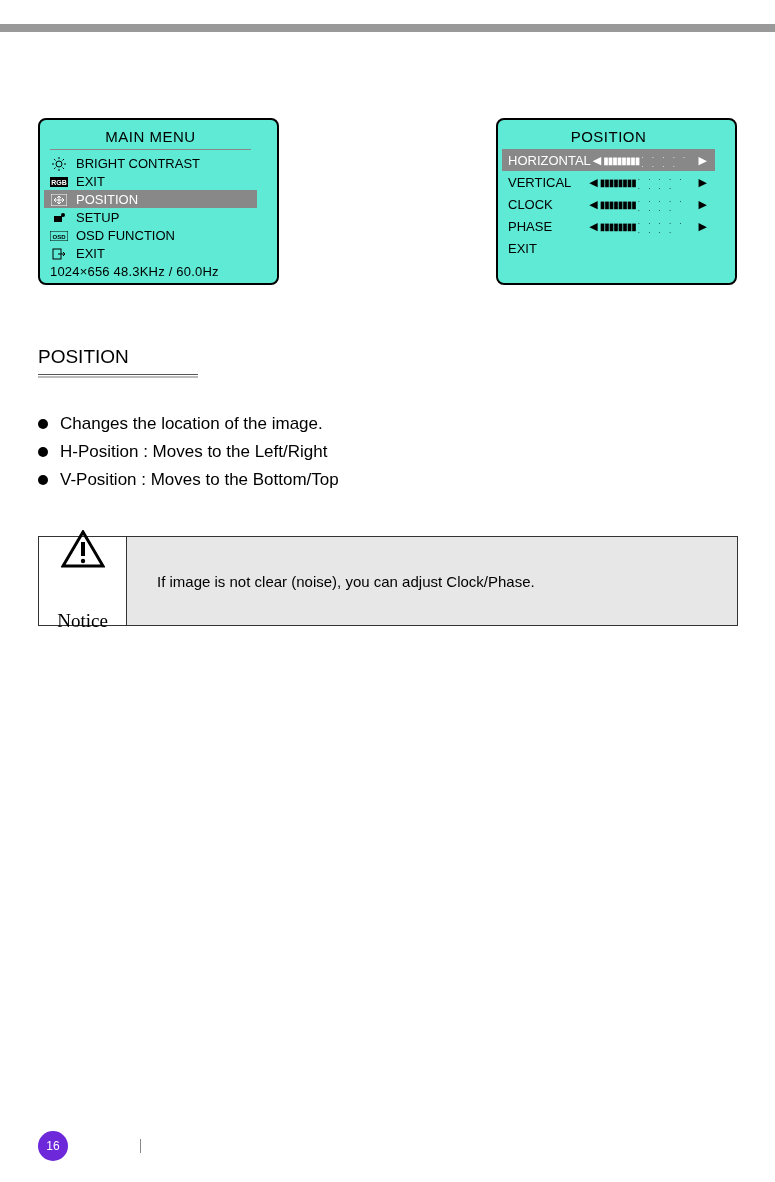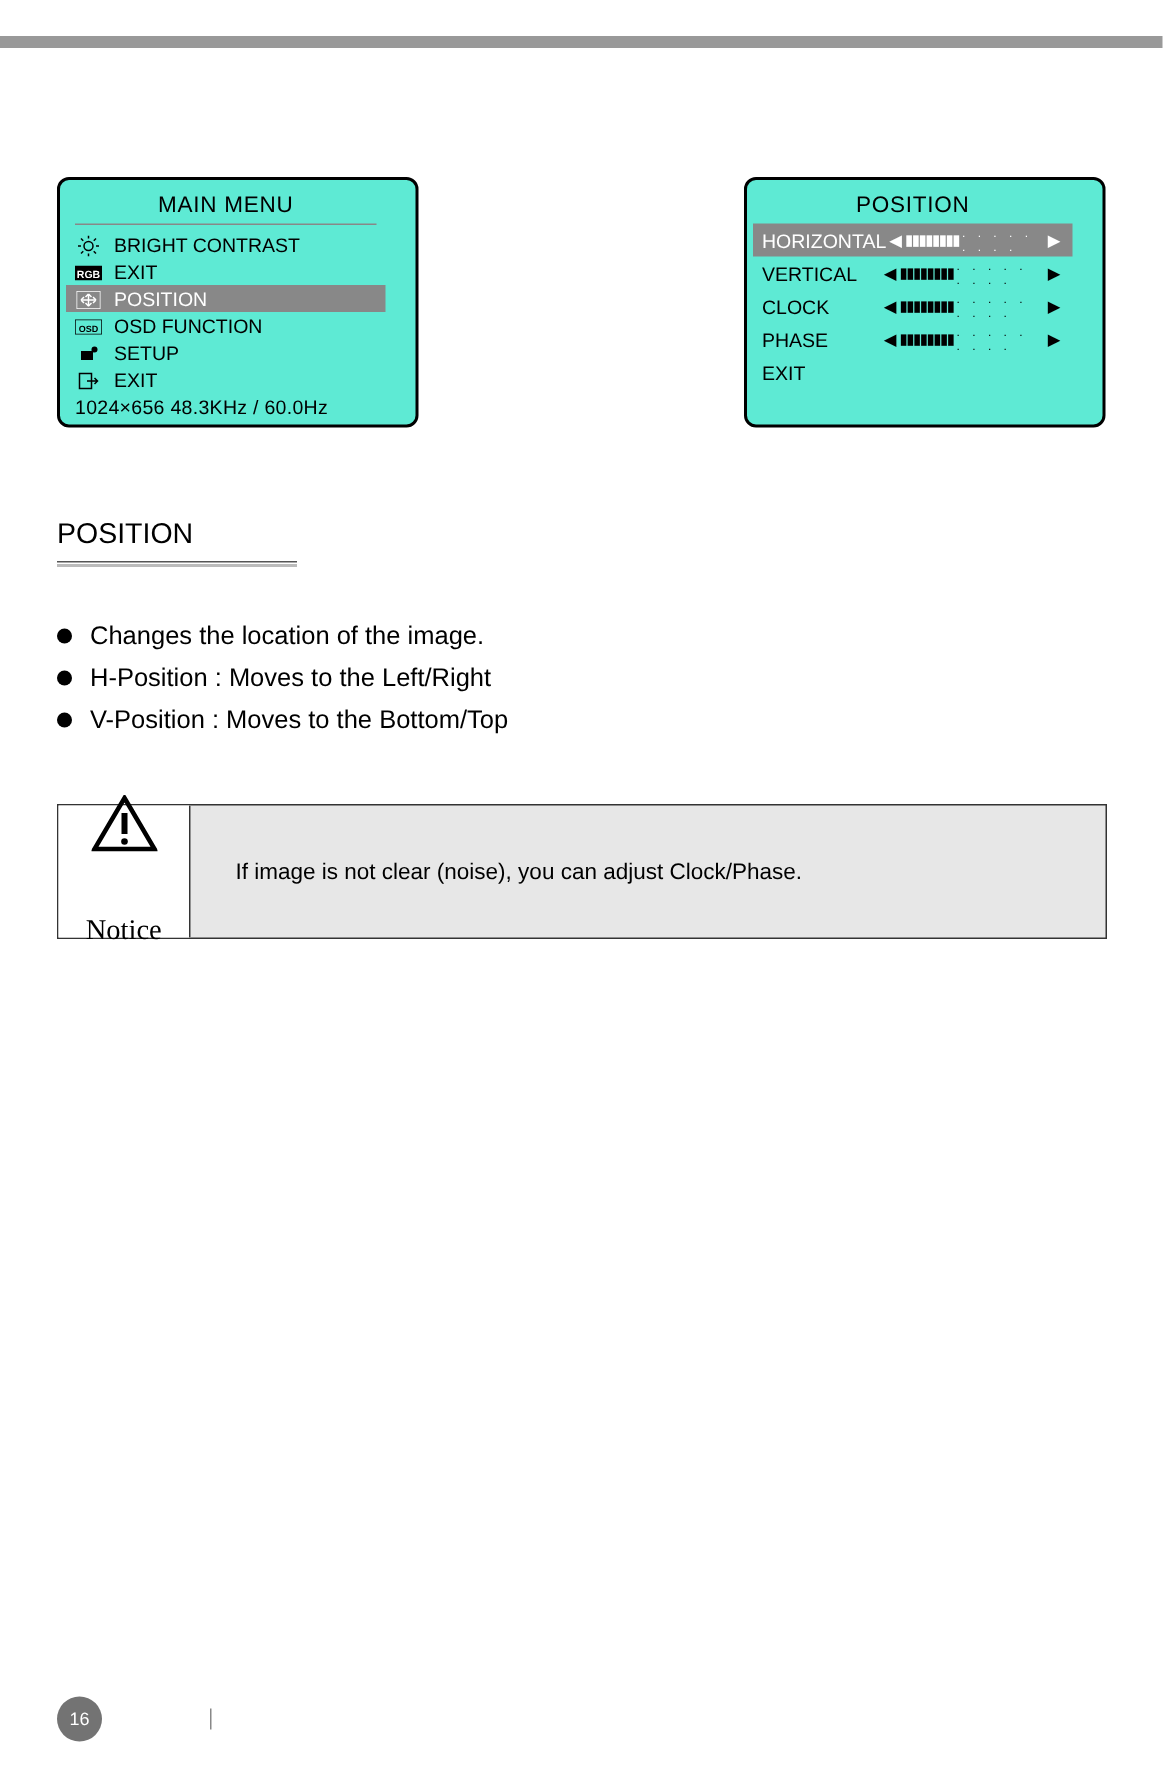--- a/index.html
+++ b/index.html
@@ -176,21 +176,21 @@
       bottom: 22px;
       left: 38px;
       right: 0;
       height: 28px;
       display: flex;
       align-items: center;
     }
     .page-circle {
       width: 30px;
       height: 30px;
-      background: #737373;
+      background: #6d28d9;
       border-radius: 50%;
       color: #fff;
       font-size: 12px;
       display: flex;
       align-items: center;
       justify-content: center;
     }
     .footer-sep {
       width: 1px;
       height: 14px;
@@ -247,37 +247,37 @@
             <rect x="0" y="0" width="16" height="12" fill="none" stroke="#fff"></rect>
             <path d="M8 2 L8 10 M3 6 L13 6" stroke="#fff"></path>
             <path d="M8 2 L6 4 M8 2 L10 4 M8 10 L6 8 M8 10 L10 8 M3 6 L5 4 M3 6 L5 8 M13 6 L11 4 M13 6 L11 8" stroke="#fff"></path>
           </svg>
       </span>
       <span>POSITION</span>
     </div>
 
     <div class="menu-item">
       <span class="menu-icon">
-        <svg width="18" height="10" viewBox="0 0 18 10">
-            <rect x="0" y="0" width="18" height="10" fill="none" stroke="#000"></rect>
-            <text x="9" y="8" text-anchor="middle" fill="#000" font-size="6" font-weight="bold">OSD</text>
-          </svg>
-      </span>
-      <span>OSD FUNCTION</span>
-    </div>
-
-    <div class="menu-item">
-      <span class="menu-icon">
         <svg width="14" height="12" viewBox="0 0 14 12">
             <rect x="2" y="4" width="8" height="6" fill="#000"></rect>
             <circle cx="11" cy="3" r="2" fill="#000"></circle>
             <line x1="10" y1="4" x2="8" y2="6" stroke="#000" stroke-width="1.5"></line>
           </svg>
       </span>
       <span>SETUP</span>
+    </div>
+
+    <div class="menu-item">
+      <span class="menu-icon">
+        <svg width="18" height="10" viewBox="0 0 18 10">
+            <rect x="0" y="0" width="18" height="10" fill="none" stroke="#000"></rect>
+            <text x="9" y="8" text-anchor="middle" fill="#000" font-size="6" font-weight="bold">OSD</text>
+          </svg>
+      </span>
+      <span>OSD FUNCTION</span>
     </div>
 
     <div class="menu-item">
       <span class="menu-icon">
         <svg width="14" height="12" viewBox="0 0 14 12">
             <rect x="1" y="1" width="8" height="10" fill="none" stroke="#000"></rect>
             <path d="M6 6 L13 6 M11 4 L13 6 L11 8" fill="none" stroke="#000"></path>
           </svg>
       </span>
       <span>EXIT</span>

